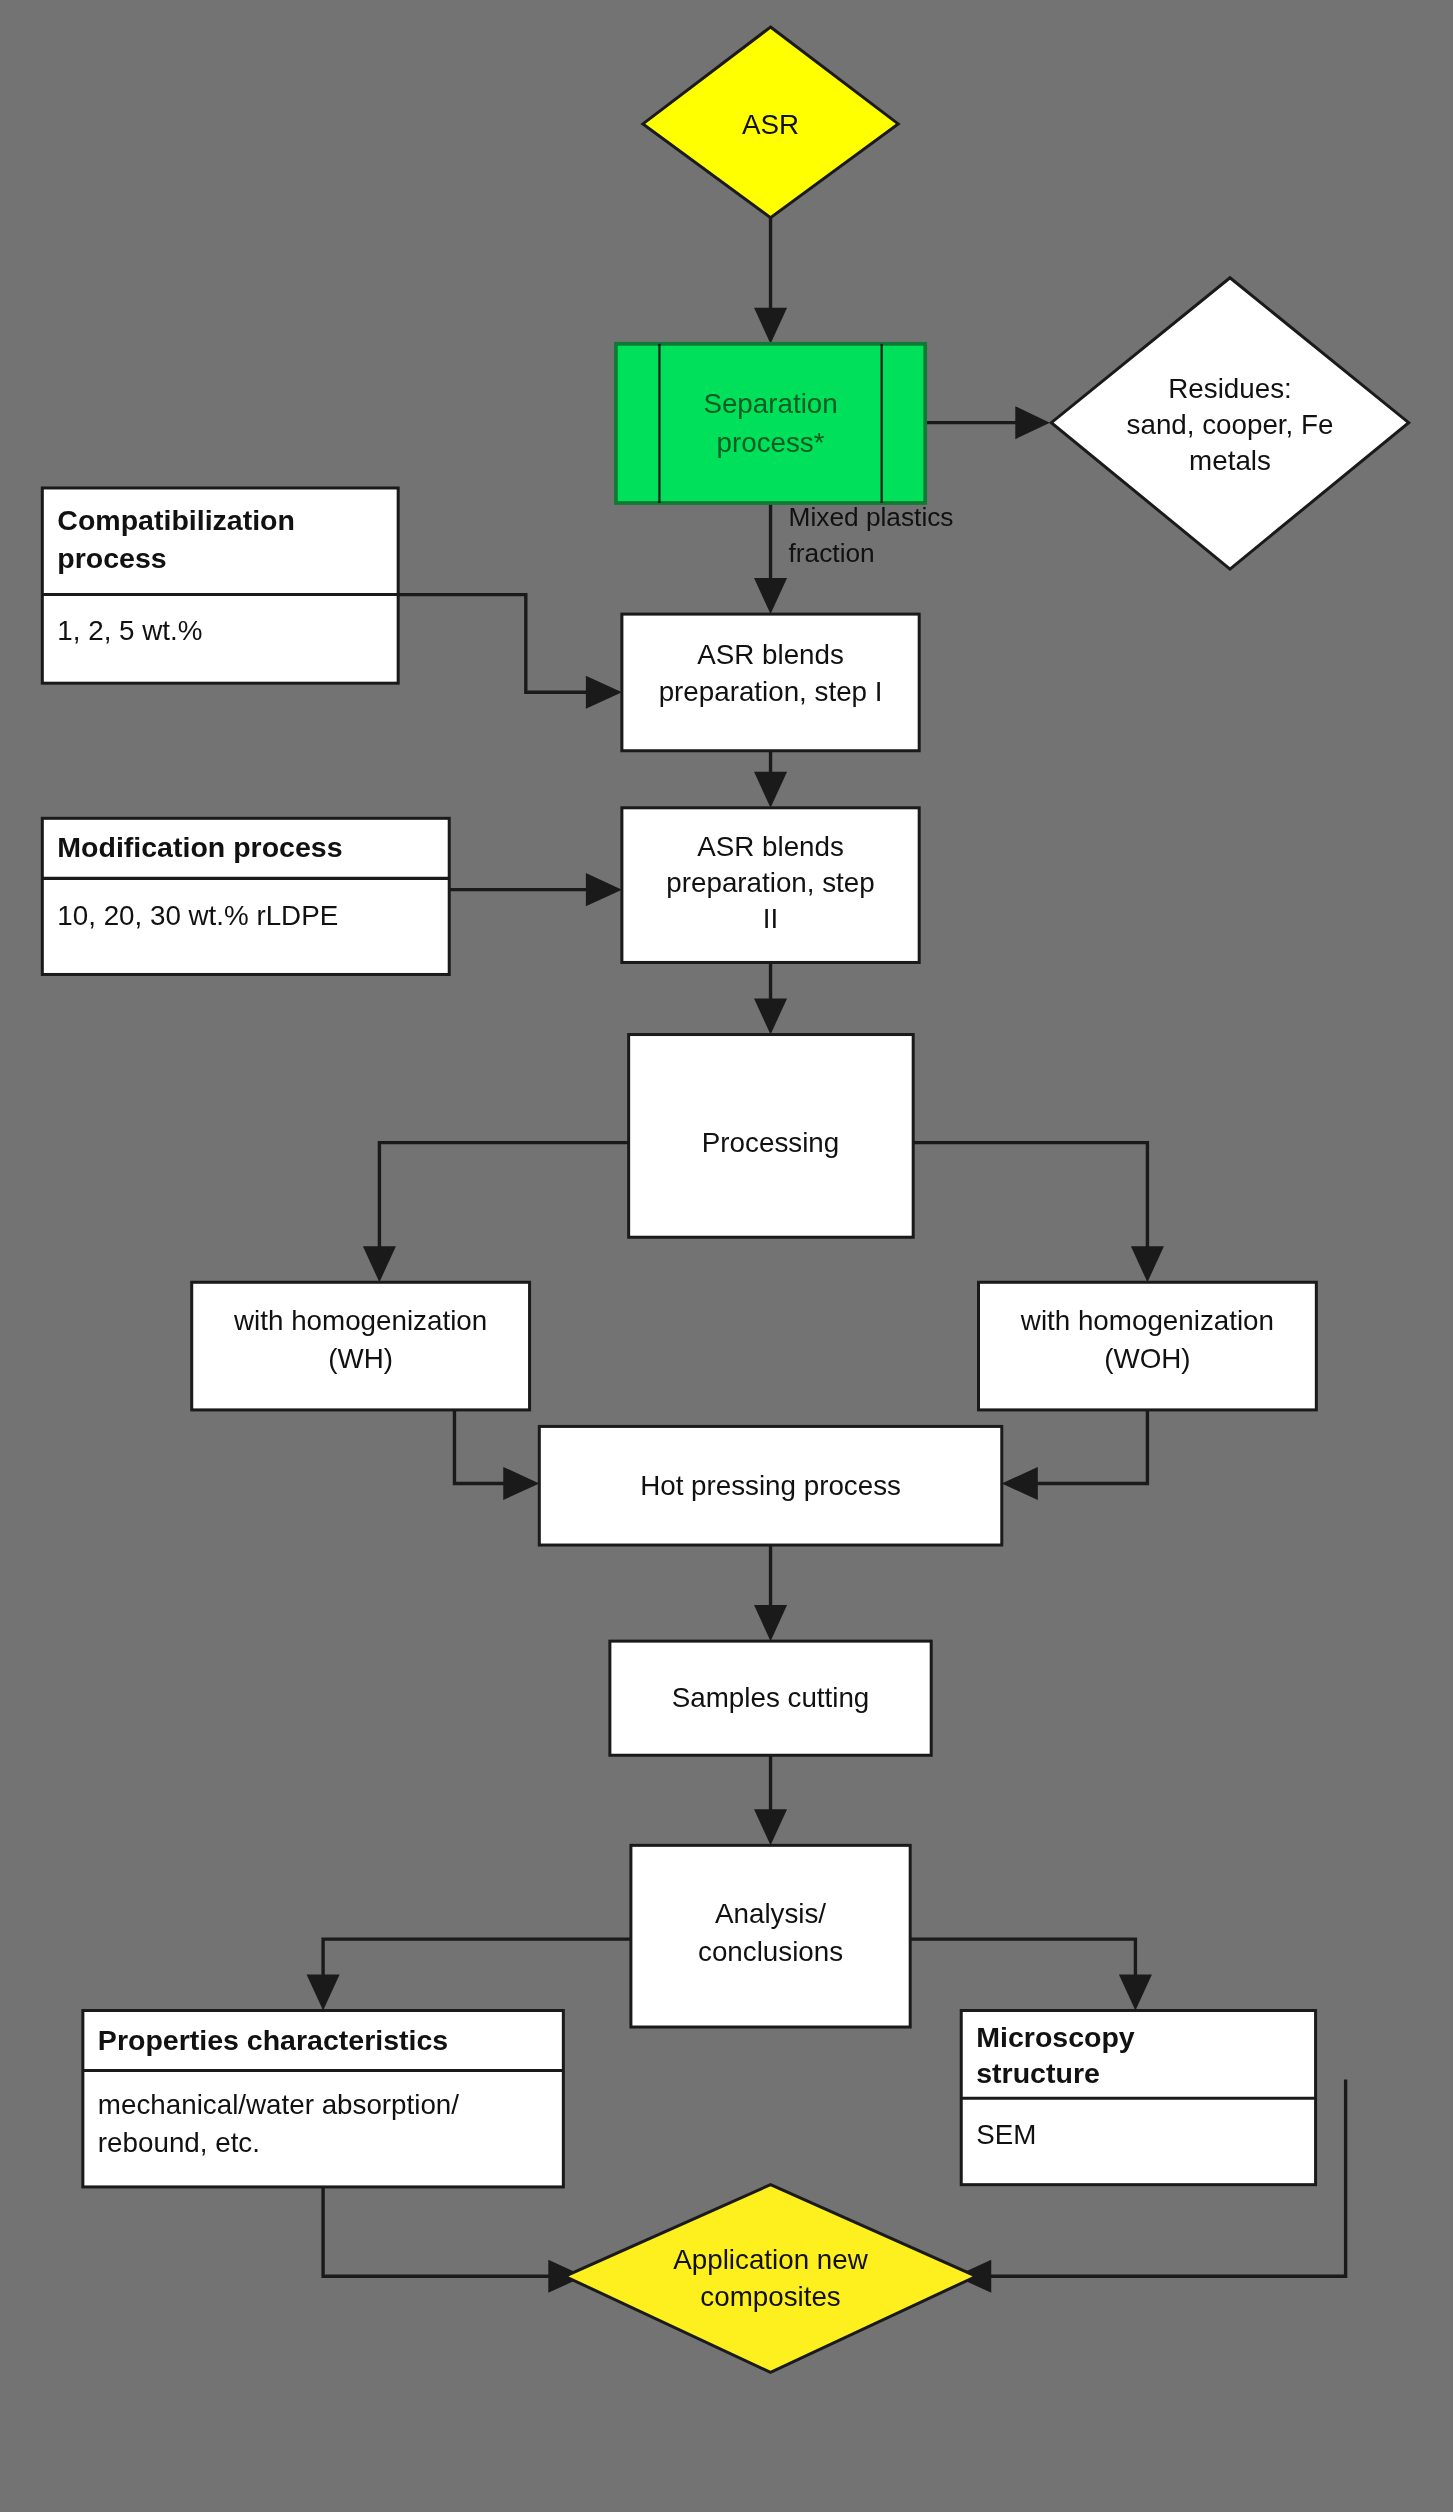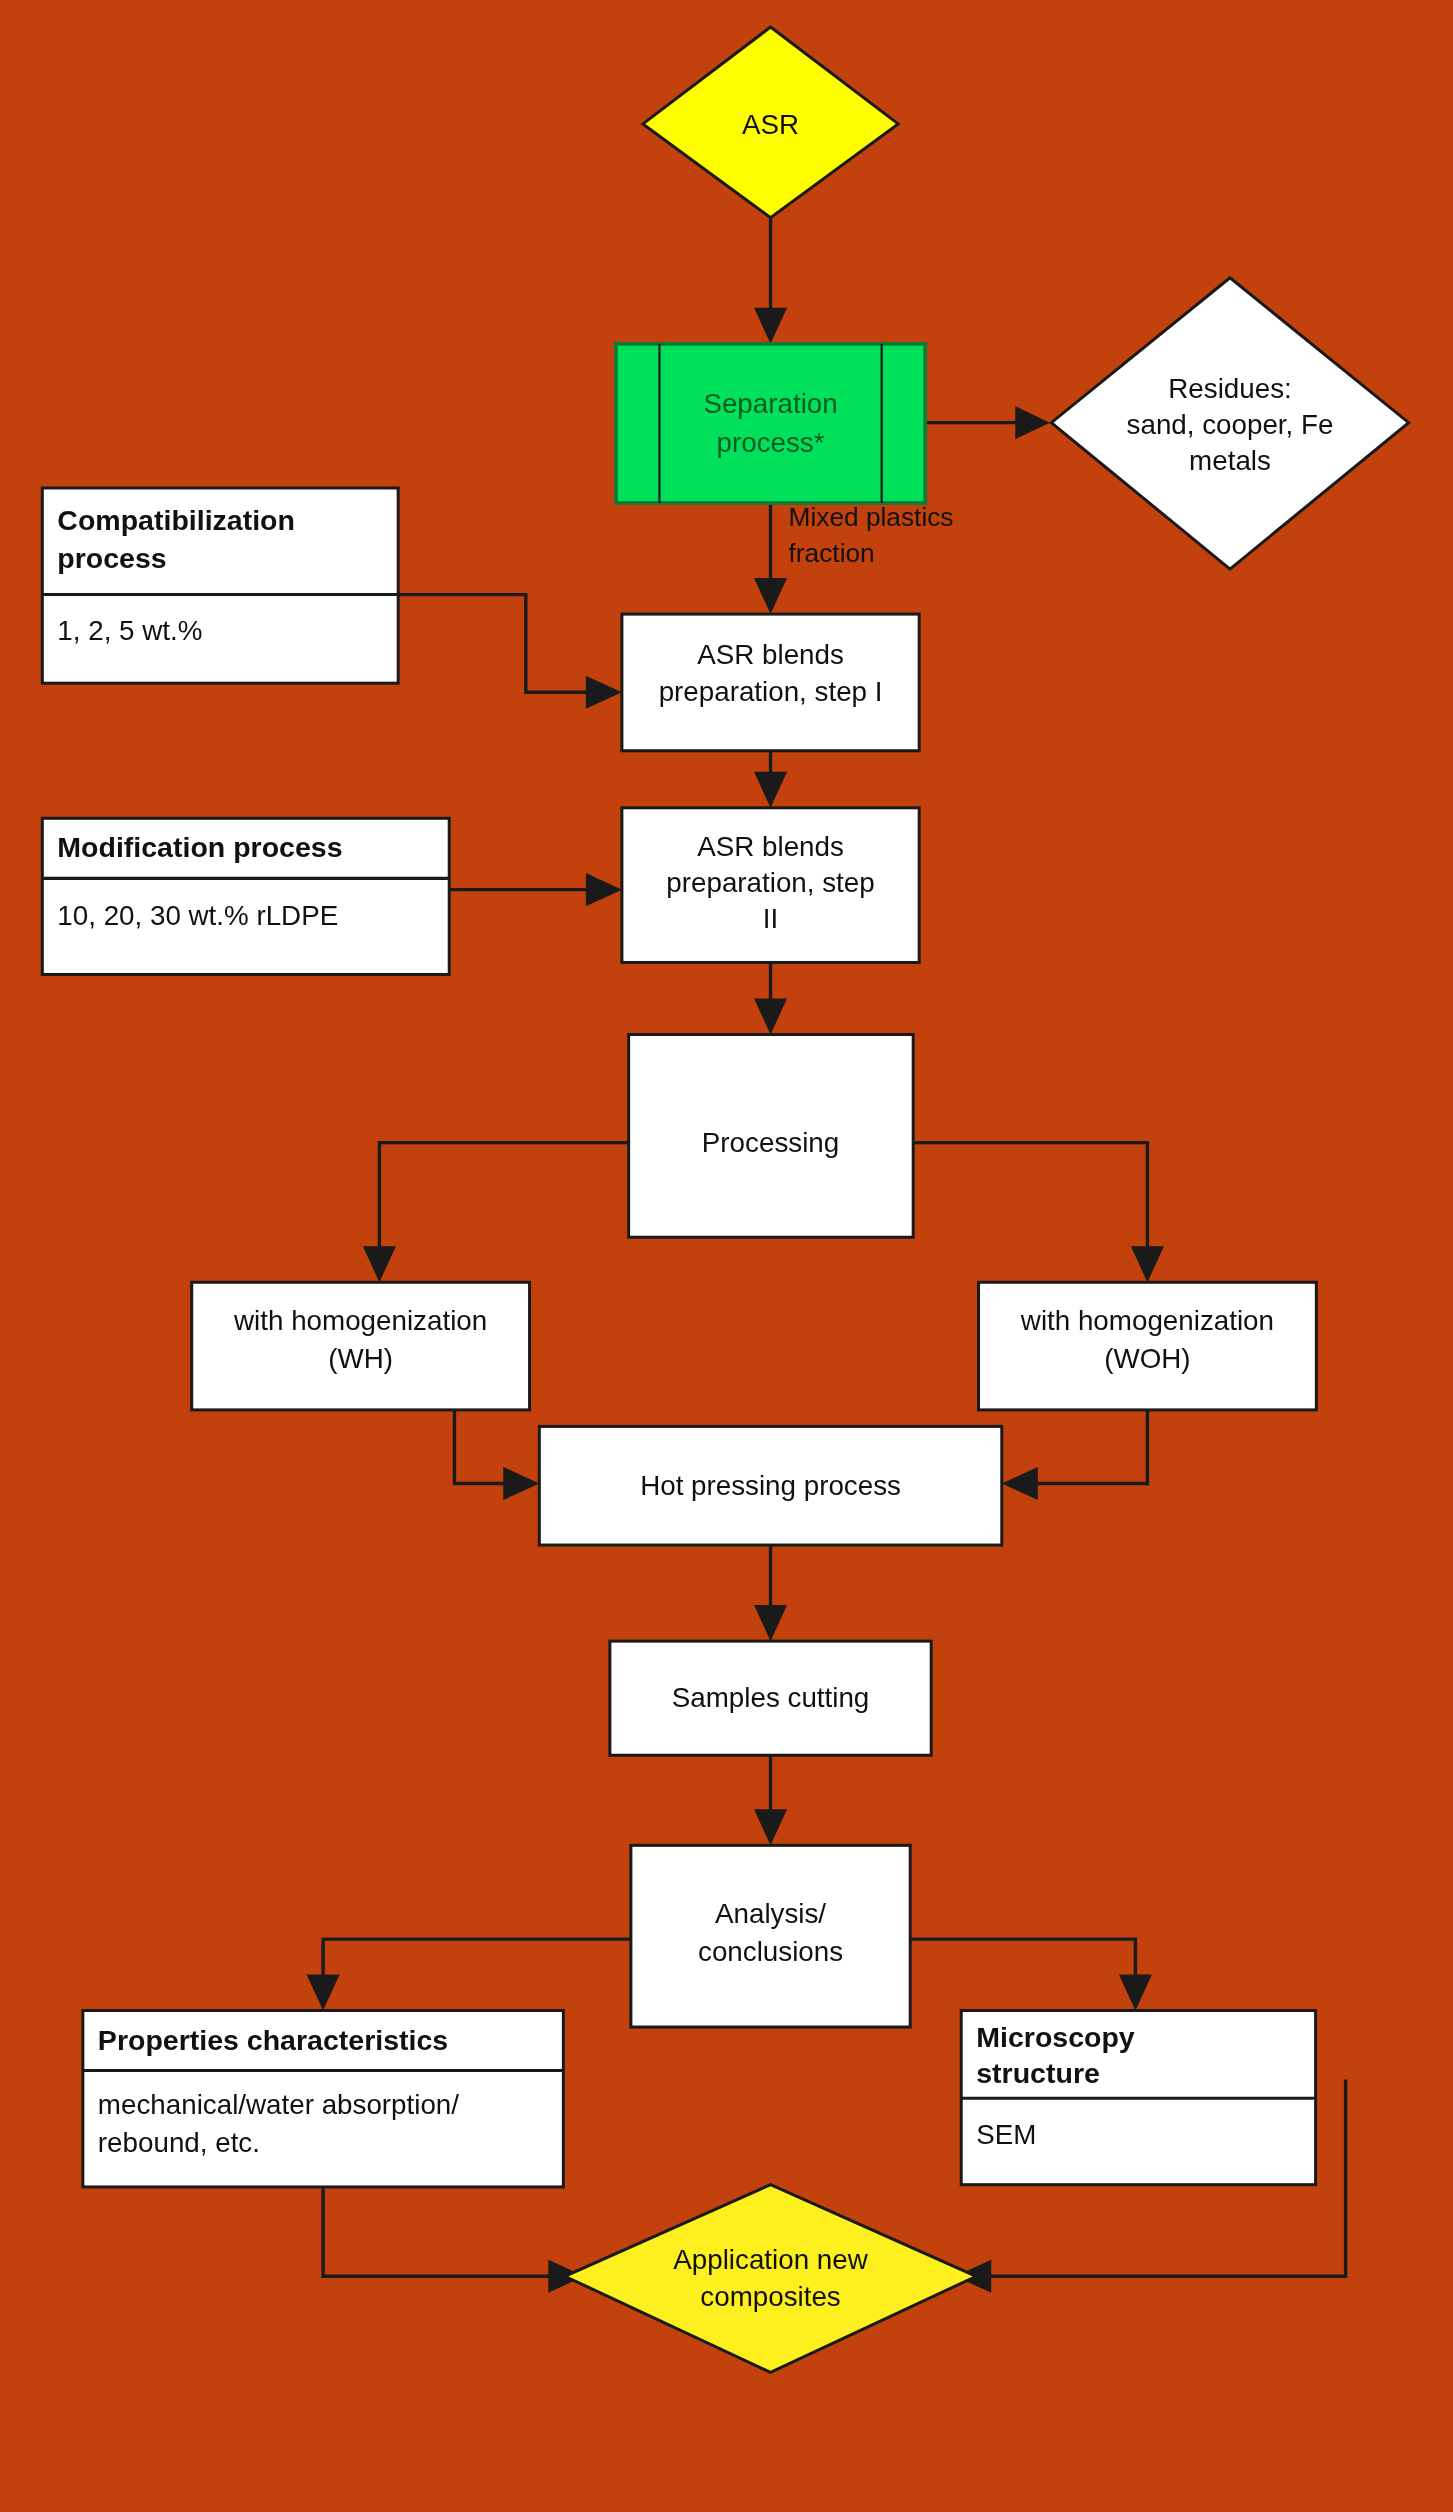--- a/index.html
+++ b/index.html
@@ -1,17 +1,17 @@
 <!DOCTYPE html>
 <html style="font-size:12px"><head>
 <meta charset="utf-8">
 <style>
   html,body{margin:0;padding:0;background:#ffffff;}
   body{font-family:"Liberation Sans",sans-serif;}
-  #stage{position:relative;width:1454px;height:2512px;background:#c2410c;overflow:hidden;}
+  #stage{position:relative;width:1454px;height:2512px;background:#737373;overflow:hidden;}
   svg{display:block;}
   .nodeText{font-family:"Liberation Sans",sans-serif;font-size:37px;fill:#111;}
   .nodeTextGreen{font-family:"Liberation Sans",sans-serif;font-size:37px;fill:#0b5c22;}
   .boldText{font-family:"Liberation Sans",sans-serif;font-size:38px;font-weight:bold;fill:#111;}
   .edgeLabel{font-family:"Liberation Sans",sans-serif;font-size:35px;fill:#111;}
   .shape{stroke:#1a1a1a;stroke-width:4;fill:#ffffff;}
   .shapeGreen{stroke:#0f7a33;stroke-width:5;fill:#00e05a;}
   .shapeYellow{stroke:#1a1a1a;stroke-width:4;fill:#ffff00;}
   .shapeYellowSoft{stroke:#1a1a1a;stroke-width:4;fill:#fdf01e;}
   .divider{stroke:#1a1a1a;stroke-width:4;}

